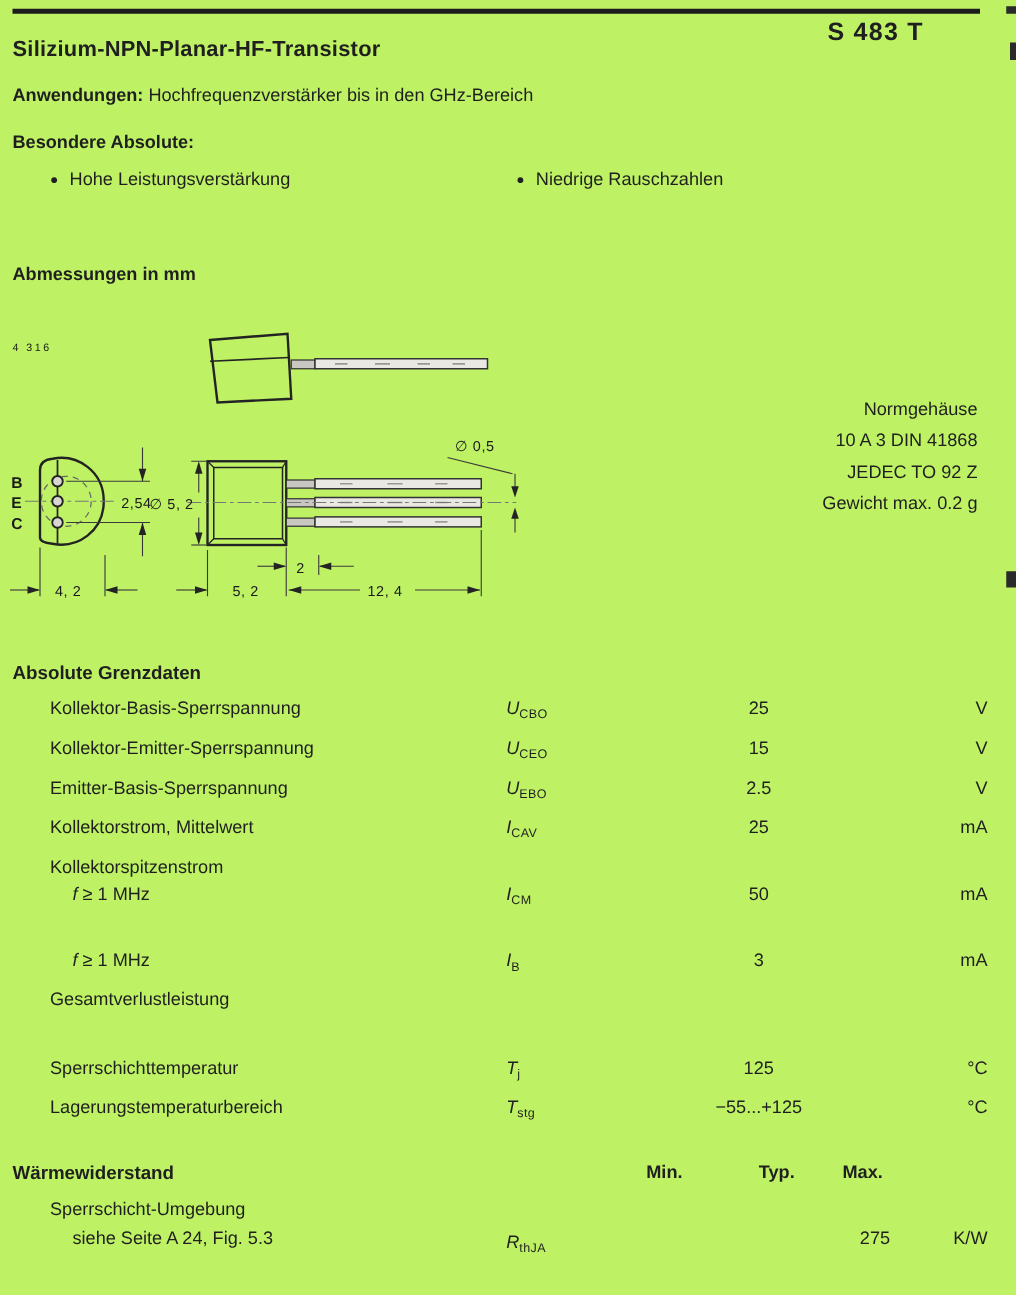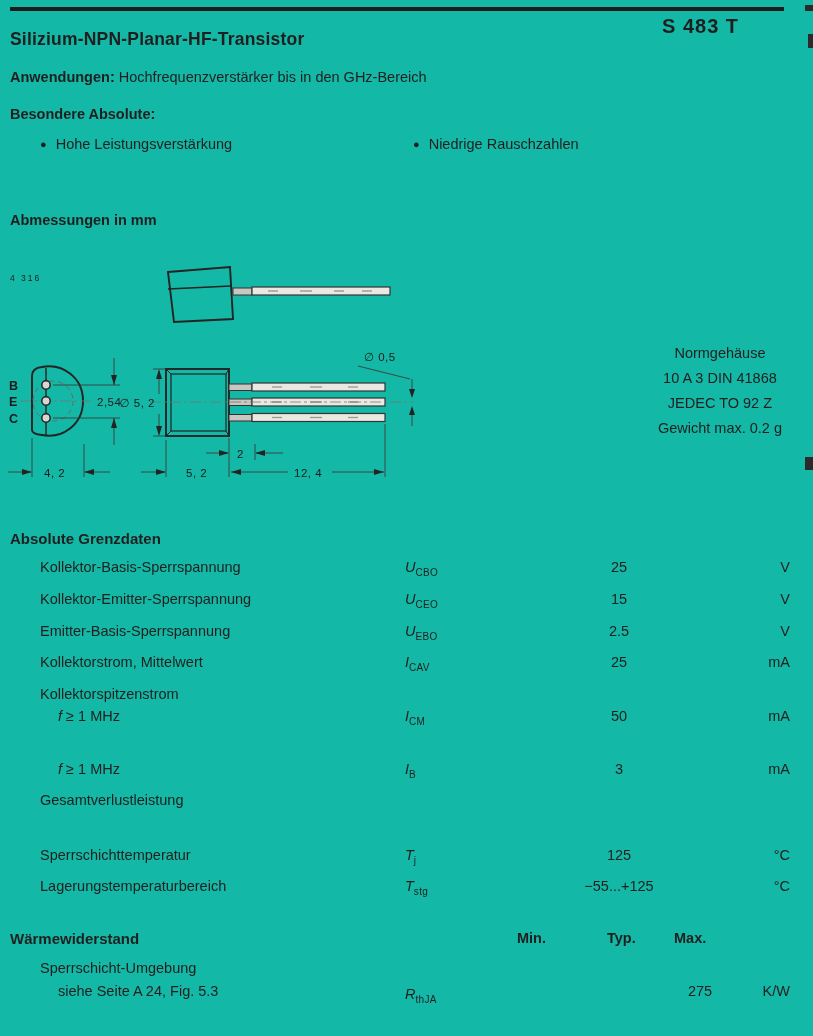--- a/index.html
+++ b/index.html
@@ -1,32 +1,32 @@
 <!DOCTYPE html>
 <html><head>
 <meta charset="utf-8">
 <style>
   html,body{margin:0;padding:0;background:#e8e7e3;}
-  .page{position:relative;width:813px;height:1036px;background:#14b8a6;
+  .page{position:relative;width:813px;height:1036px;background:#bef264;
         font-family:"Liberation Sans",sans-serif;color:#1f1f1f;overflow:hidden;}
   .abs{position:absolute;}
   .b{font-weight:bold;}
   .rule{position:absolute;left:10px;top:7px;width:774px;height:4px;background:#1c1c1c;}
   .title{position:absolute;left:10px;top:29px;font-size:17.5px;font-weight:bold;letter-spacing:.2px;}
   .partno{position:absolute;left:662px;top:15px;font-size:20px;font-weight:bold;letter-spacing:1px;}
   .line14{font-size:14.5px;}
   .bullet-dot{font-size:11px;margin-right:9px;position:relative;top:-1px;}
-  .housing{position:absolute;top:341px;right:31px;text-align:center;font-size:14.5px;line-height:25px;}
+  .housing{position:absolute;top:316px;right:31px;text-align:right;font-size:14.5px;line-height:25px;}
   .sect-h{position:absolute;left:10px;font-size:15px;font-weight:bold;}
   .trow{position:absolute;left:0;right:0;height:20px;font-size:14.5px;}
   .lbl{position:absolute;left:40px;white-space:nowrap;}
   .lbl2{left:58px;}
   .sym{position:absolute;left:405px;font-style:italic;}
   .sub{font-size:10px;font-style:normal;vertical-align:-3.5px;letter-spacing:.3px;}
-  .val{position:absolute;left:544px;width:150px;text-align:center;}
+  .val{position:absolute;left:532px;width:150px;text-align:center;}
   .unit{position:absolute;right:23px;}
   .tval{position:absolute;left:625px;width:150px;text-align:center;}
   .colh{position:absolute;font-size:14.5px;font-weight:bold;}
   .artifact{position:absolute;background:#2a2a2a;}
   svg text{font-family:"Liberation Sans",sans-serif;fill:#1b1b1b;}
   i{font-style:italic;}
 </style>
 </head>
 <body>
 

